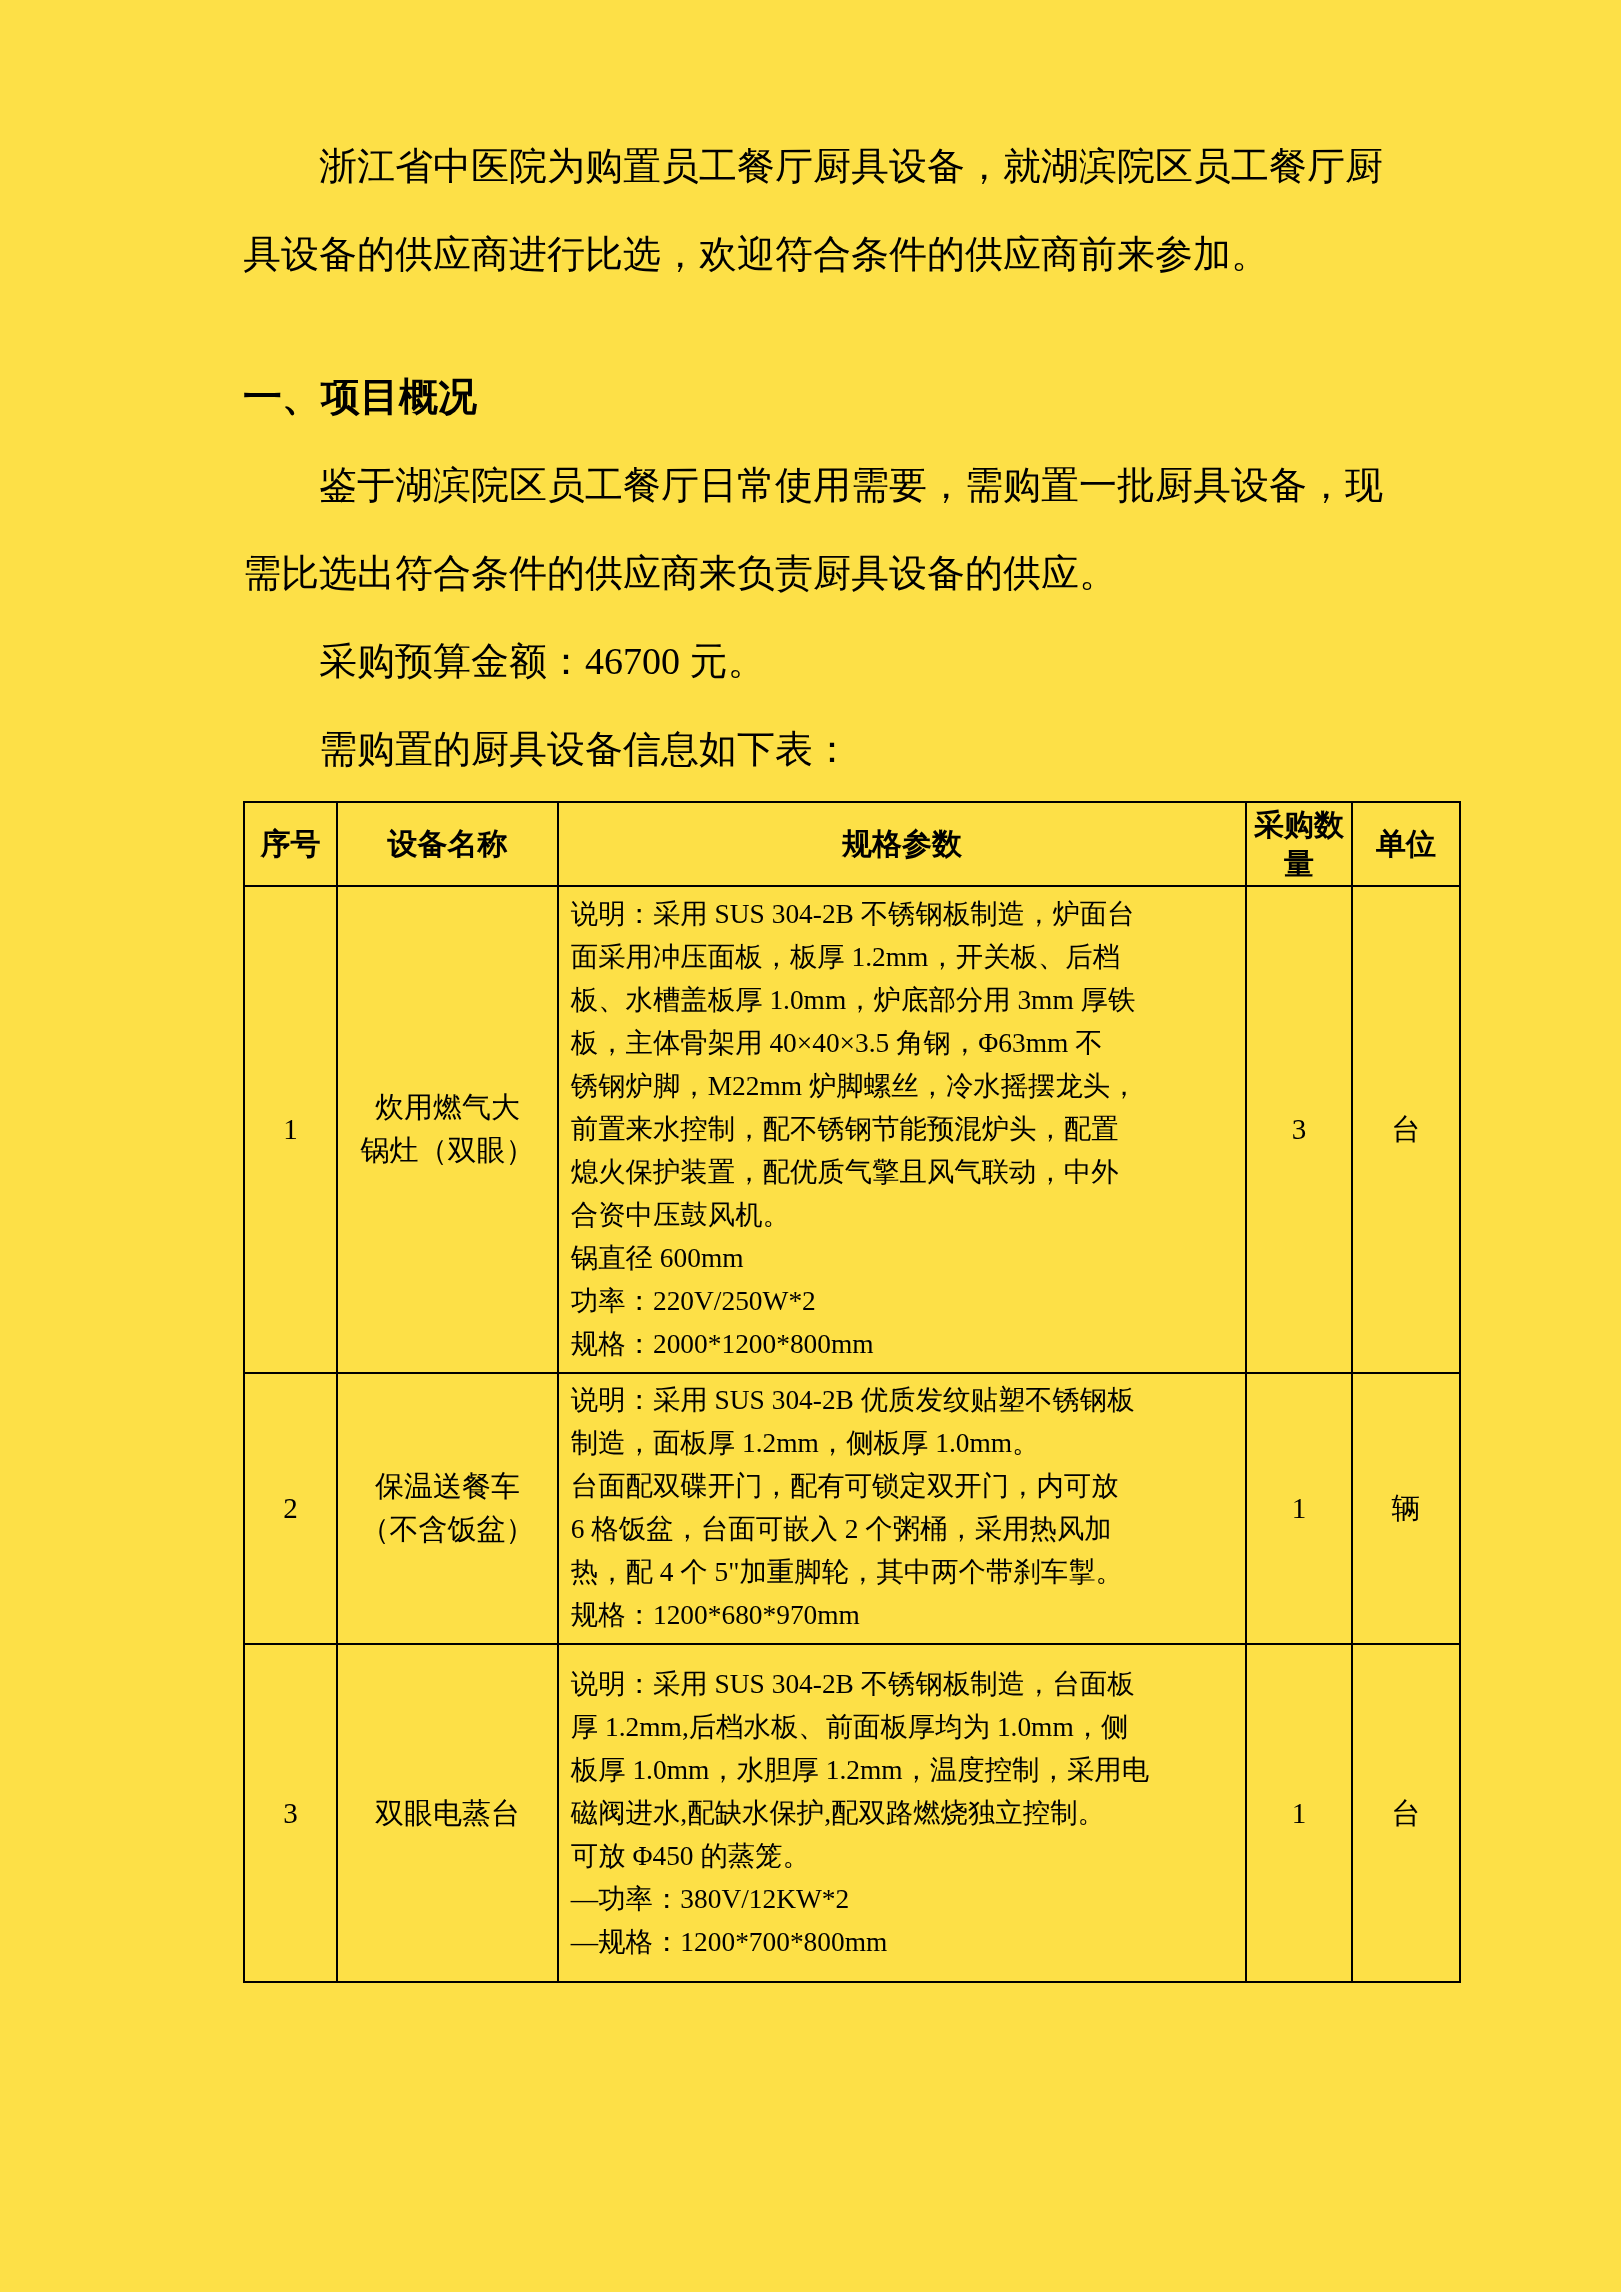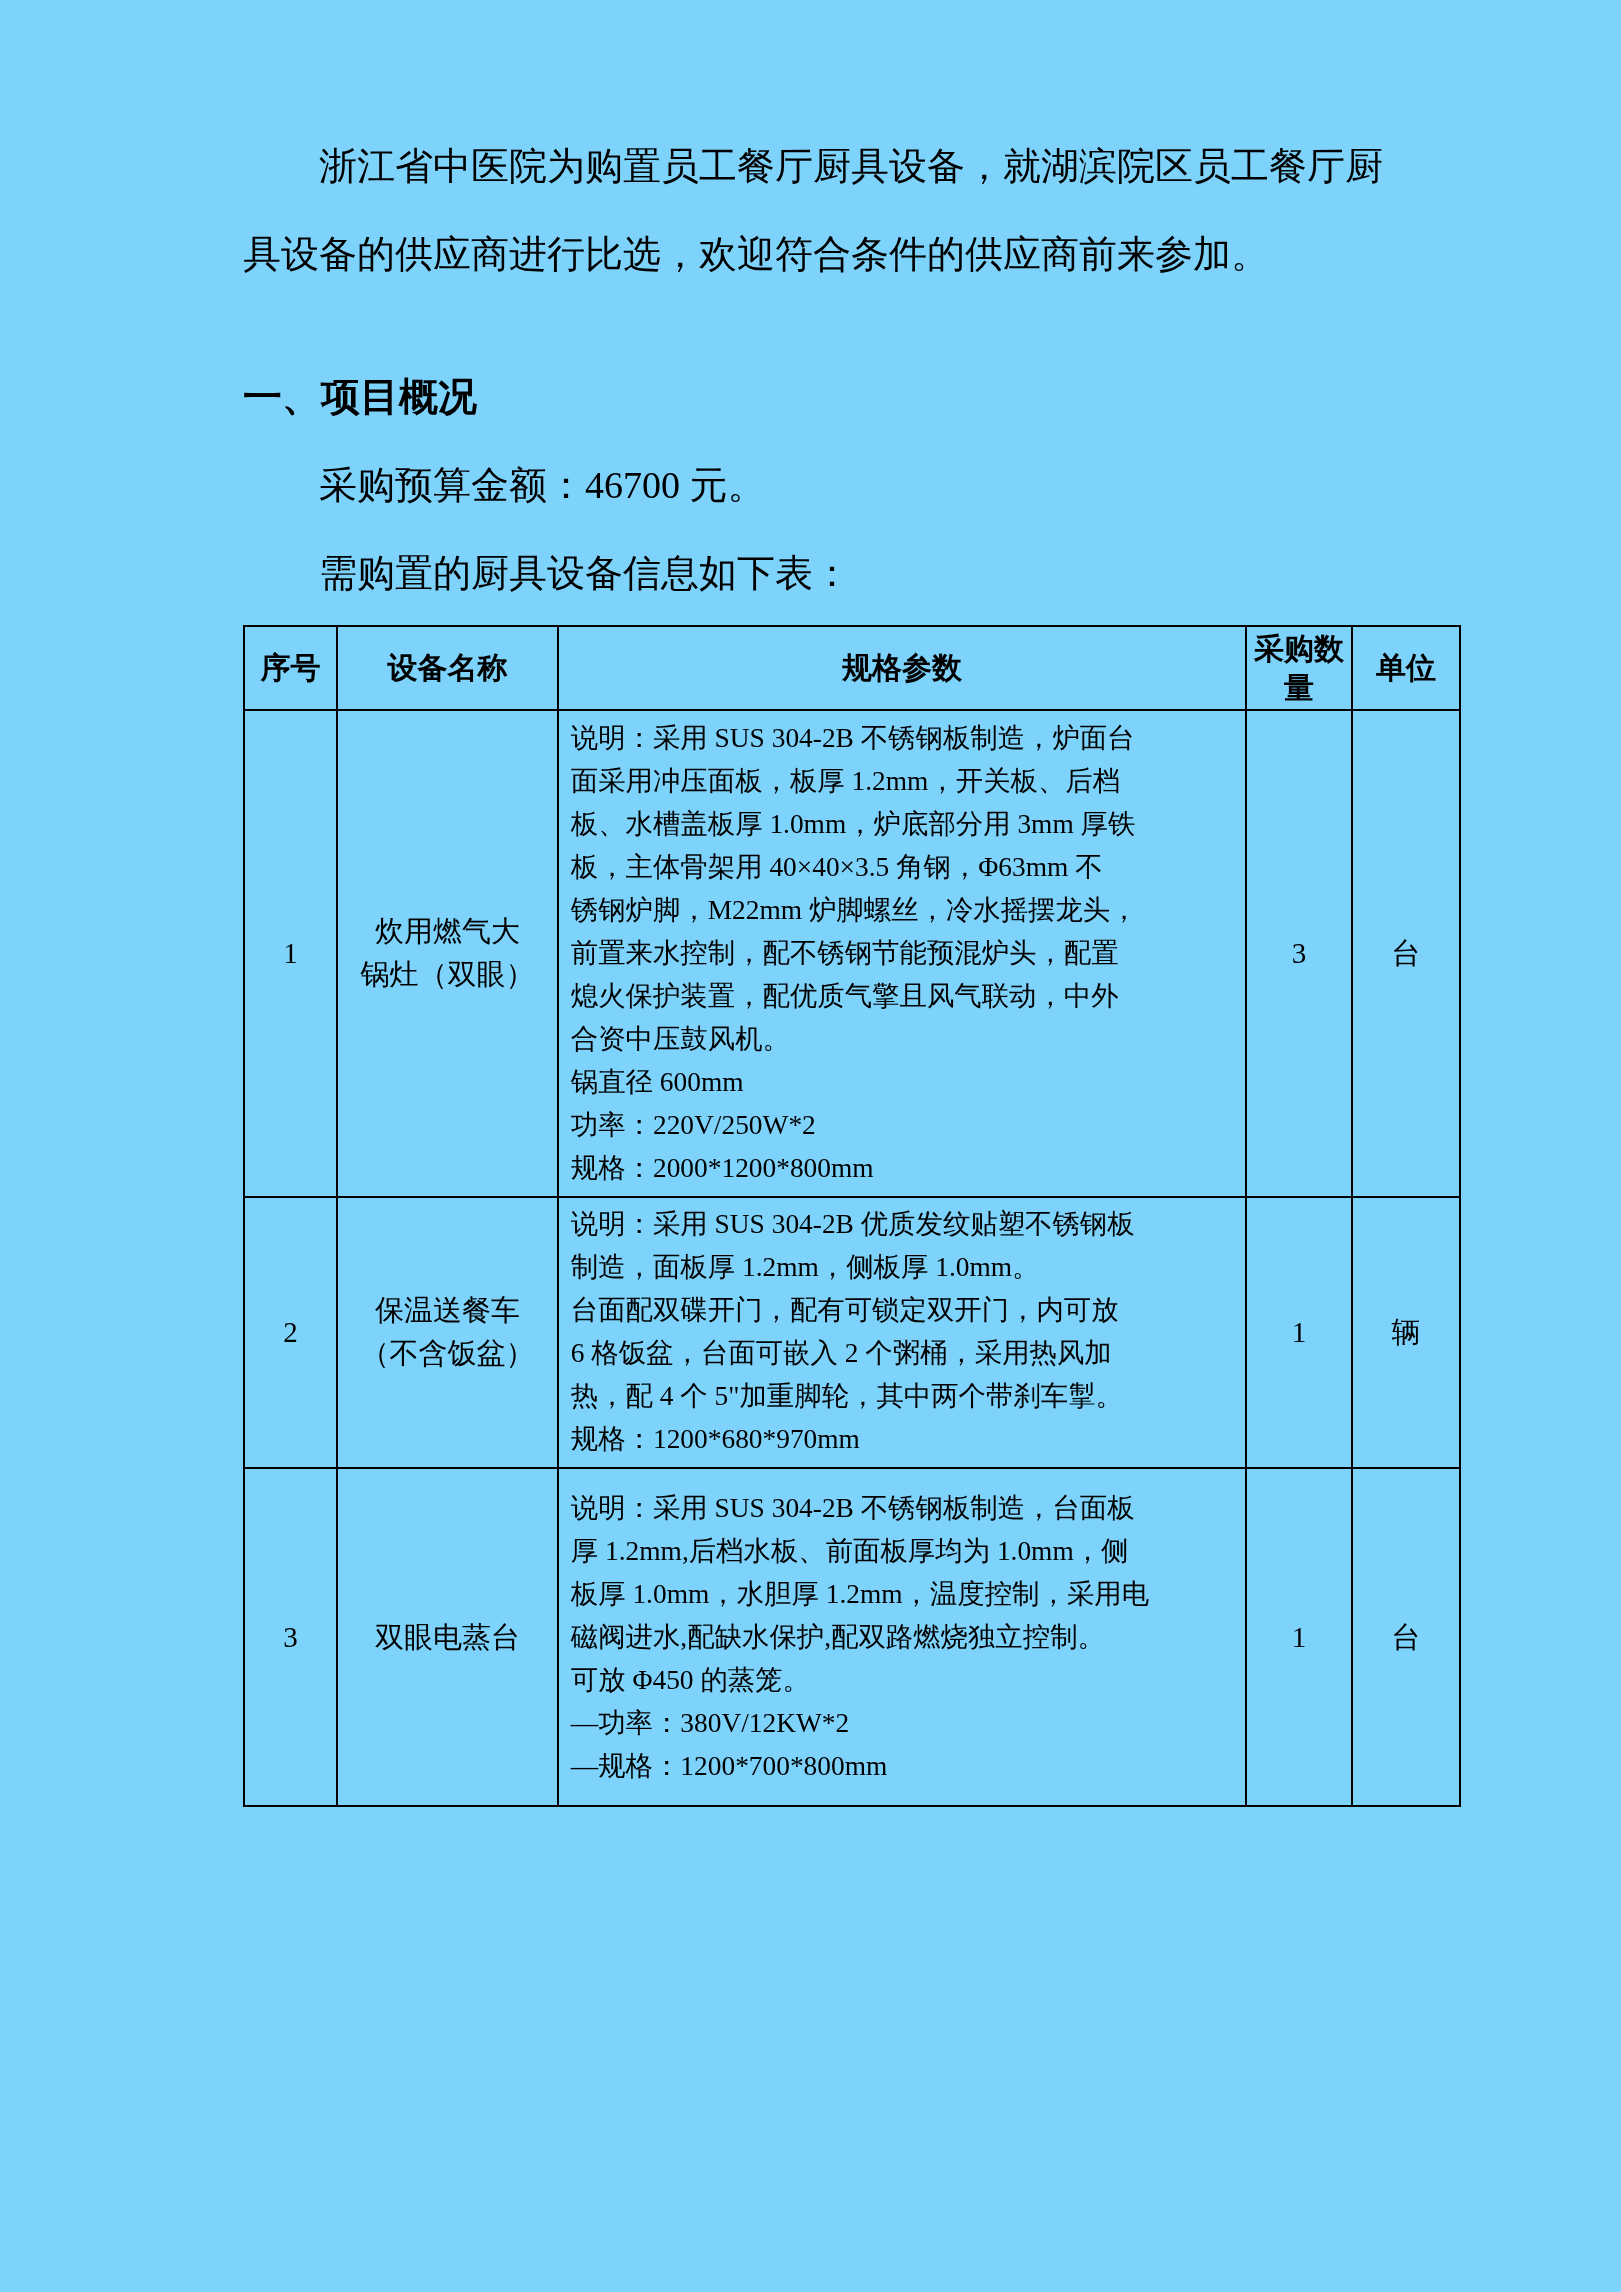--- a/index.html
+++ b/index.html
@@ -1,21 +1,21 @@
 <!DOCTYPE html>
 <html><head>
 <meta charset="utf-8">
 <style>
   html, body { margin: 0; padding: 0; background: #888; }
   .page {
     position: relative;
     width: 1621px;
     height: 2293px;
     margin: 0 auto;
-    background: #7dd3fc;
+    background: #fde047;
     color: #000000;
     font-family: "Liberation Serif", serif;
     overflow: hidden;
   }
   .content {
     position: absolute;
     left: 243px;
     top: 122px;
     width: 1215px;
   }
@@ -78,20 +78,22 @@
 </head>
 <body>
 
 <div class="page">
   <div class="content">
 
     <p class="para">浙江省中医院为购置员工餐厅厨具设备，就湖滨院区员工餐厅厨
 具设备的供应商进行比选，欢迎符合条件的供应商前来参加。</p>
 
     <h2 class="heading first">一、项目概况</h2>
+    <p class="para">鉴于湖滨院区员工餐厅日常使用需要，需购置一批厨具设备，现
+需比选出符合条件的供应商来负责厨具设备的供应。</p>
 
     <p class="para">采购预算金额：46700 元。</p>
 
     <p class="para">需购置的厨具设备信息如下表：</p>
 
     <table class="equip">
       <colgroup>
         <col style="width:93px">
         <col style="width:221px">
         <col style="width:688px">

